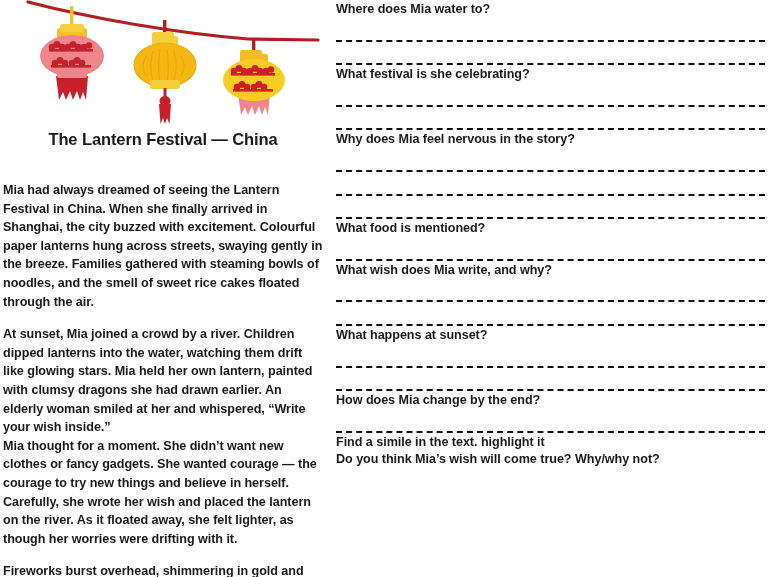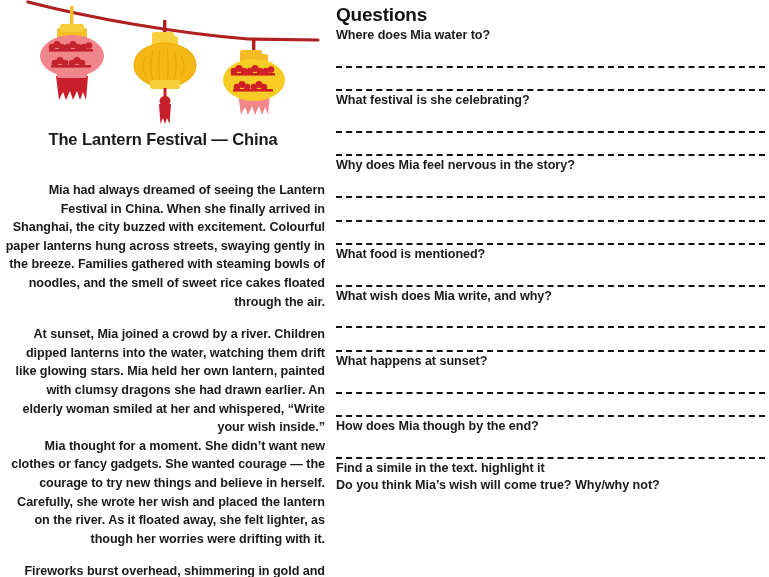--- a/index.html
+++ b/index.html
@@ -58,21 +58,20 @@
     top: 181px;
     width: 322px;
   }
   .passage-para {
     font-size: 12.6px;
     font-weight: bold;
     line-height: 18.6px;
     margin: 0 0 14px 0;
     color: #1a1a1a;
     letter-spacing: -0.05px;
-    text-align: right;
   }
   .passage-para:last-child { margin-bottom: 0; }
 
   
   .right-col {
     position: absolute;
     left: 336px;
     top: 0;
     width: 433px;
     height: 577px;
@@ -215,21 +214,20 @@
 
     <div class="passage-body">
       <p class="passage-para">Mia had always dreamed of seeing the Lantern Festival in China. When she finally arrived in Shanghai, the city buzzed with excitement. Colourful paper lanterns hung across streets, swaying gently in the breeze. Families gathered with steaming bowls of noodles, and the smell of sweet rice cakes floated through the air.</p>
       <p class="passage-para" style="white-space: pre-line;">At sunset, Mia joined a crowd by a river. Children dipped lanterns into the water, watching them drift like glowing stars. Mia held her own lantern, painted with clumsy dragons she had drawn earlier. An elderly woman smiled at her and whispered, “Write your wish inside.”
 Mia thought for a moment. She didn’t want new clothes or fancy gadgets. She wanted courage — the courage to try new things and believe in herself. Carefully, she wrote her wish and placed the lantern on the river. As it floated away, she felt lighter, as though her worries were drifting with it.</p>
       <p class="passage-para">Fireworks burst overhead, shimmering in gold and silver. Mia gasped, her heart fluttering. She didn’t know if her wish would come true, but she already felt braver just for making it.</p>
     </div>
   </div>
 
   <div class="right-col">
-    <h1 class="questions-heading">Questions</h1>
     <div id="questions-list">
         <div class="q-block">
           <div class="q-text">Where does Mia water to?</div>
           <div class="answer-lines">
             <div class="answer-line"></div>
             <div class="answer-line"></div>
           </div>
         </div>
         <div class="q-block">
           <div class="q-text">What festival is she celebrating?</div>
@@ -260,21 +258,21 @@
           </div>
         </div>
         <div class="q-block">
           <div class="q-text">What happens at sunset?</div>
           <div class="answer-lines">
             <div class="answer-line"></div>
             <div class="answer-line"></div>
           </div>
         </div>
         <div class="q-block">
-          <div class="q-text">How does Mia though by the end?</div>
+          <div class="q-text">How does Mia change by the end?</div>
           <div class="answer-lines">
             <div class="answer-line"></div>
           </div>
         </div>
         <div class="q-block">
           <div class="q-text">Find a simile in the text. highlight it
 Do you think Mia’s wish will come true? Why/why not?</div>
         </div>
       </div>
   </div>

